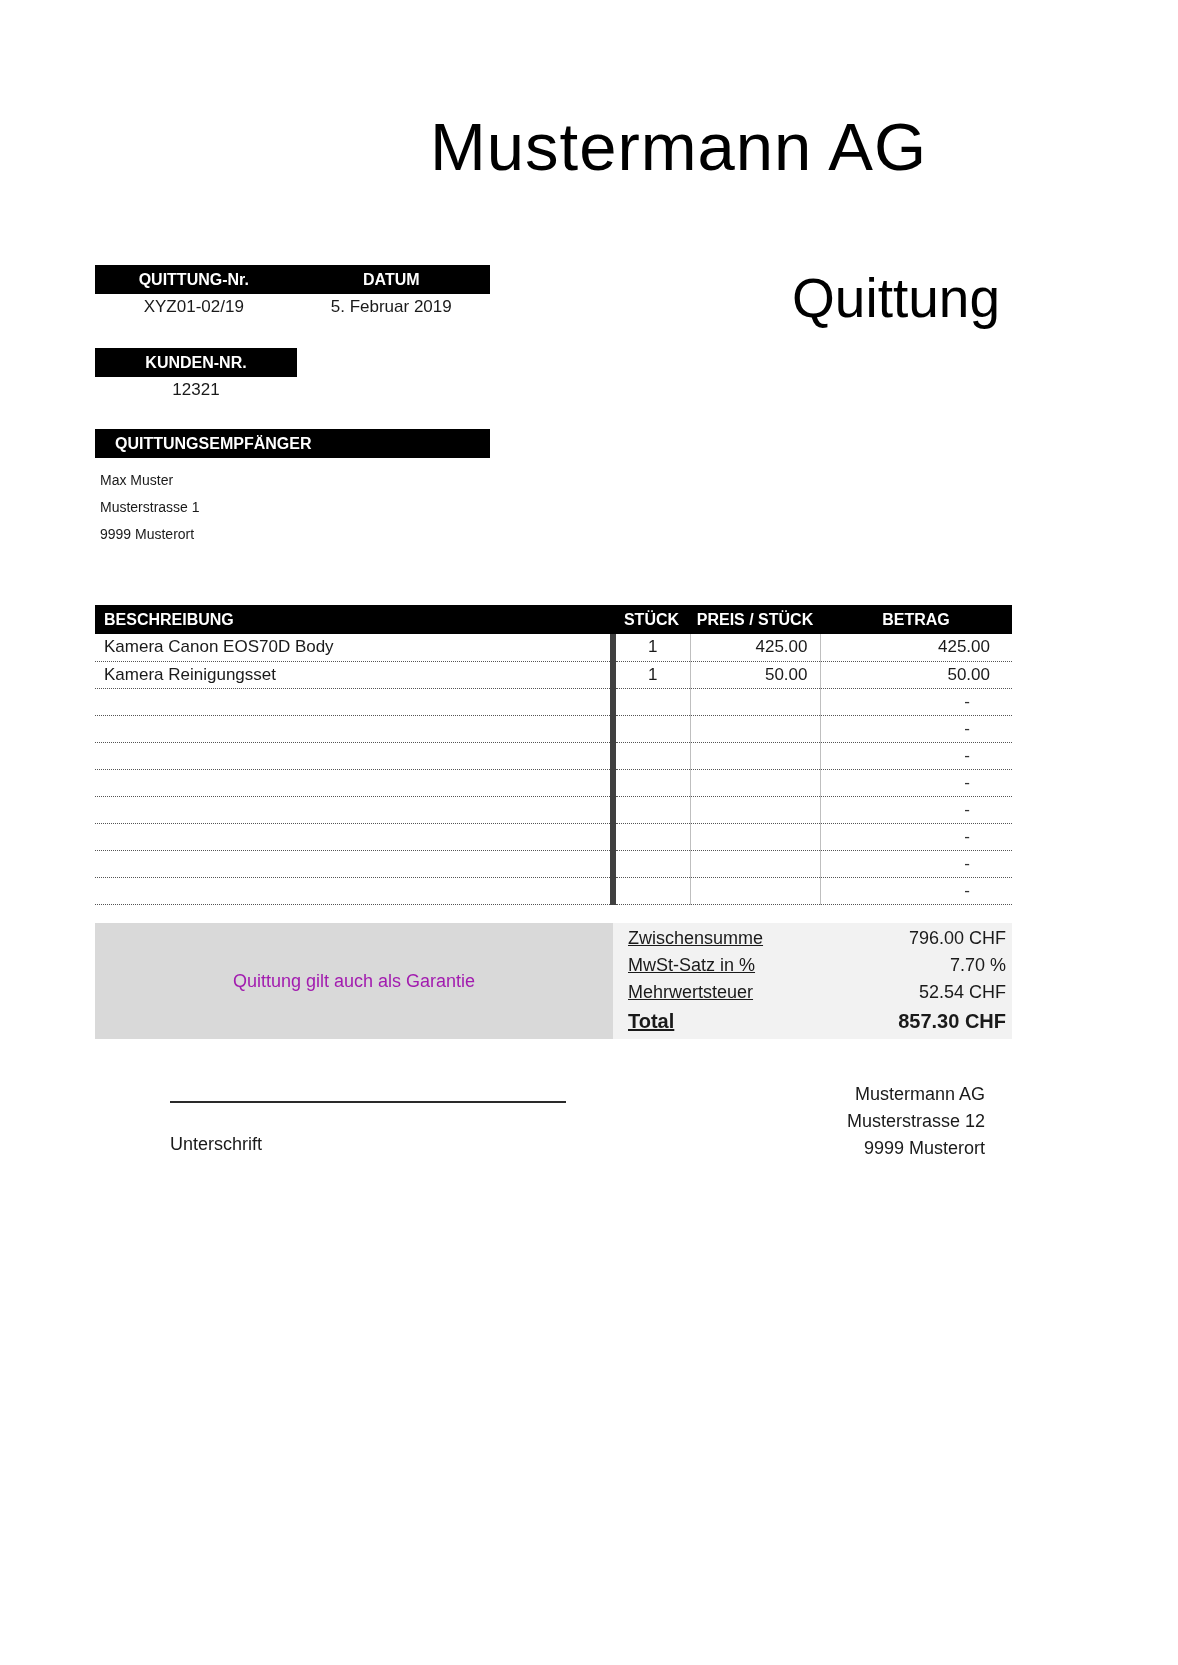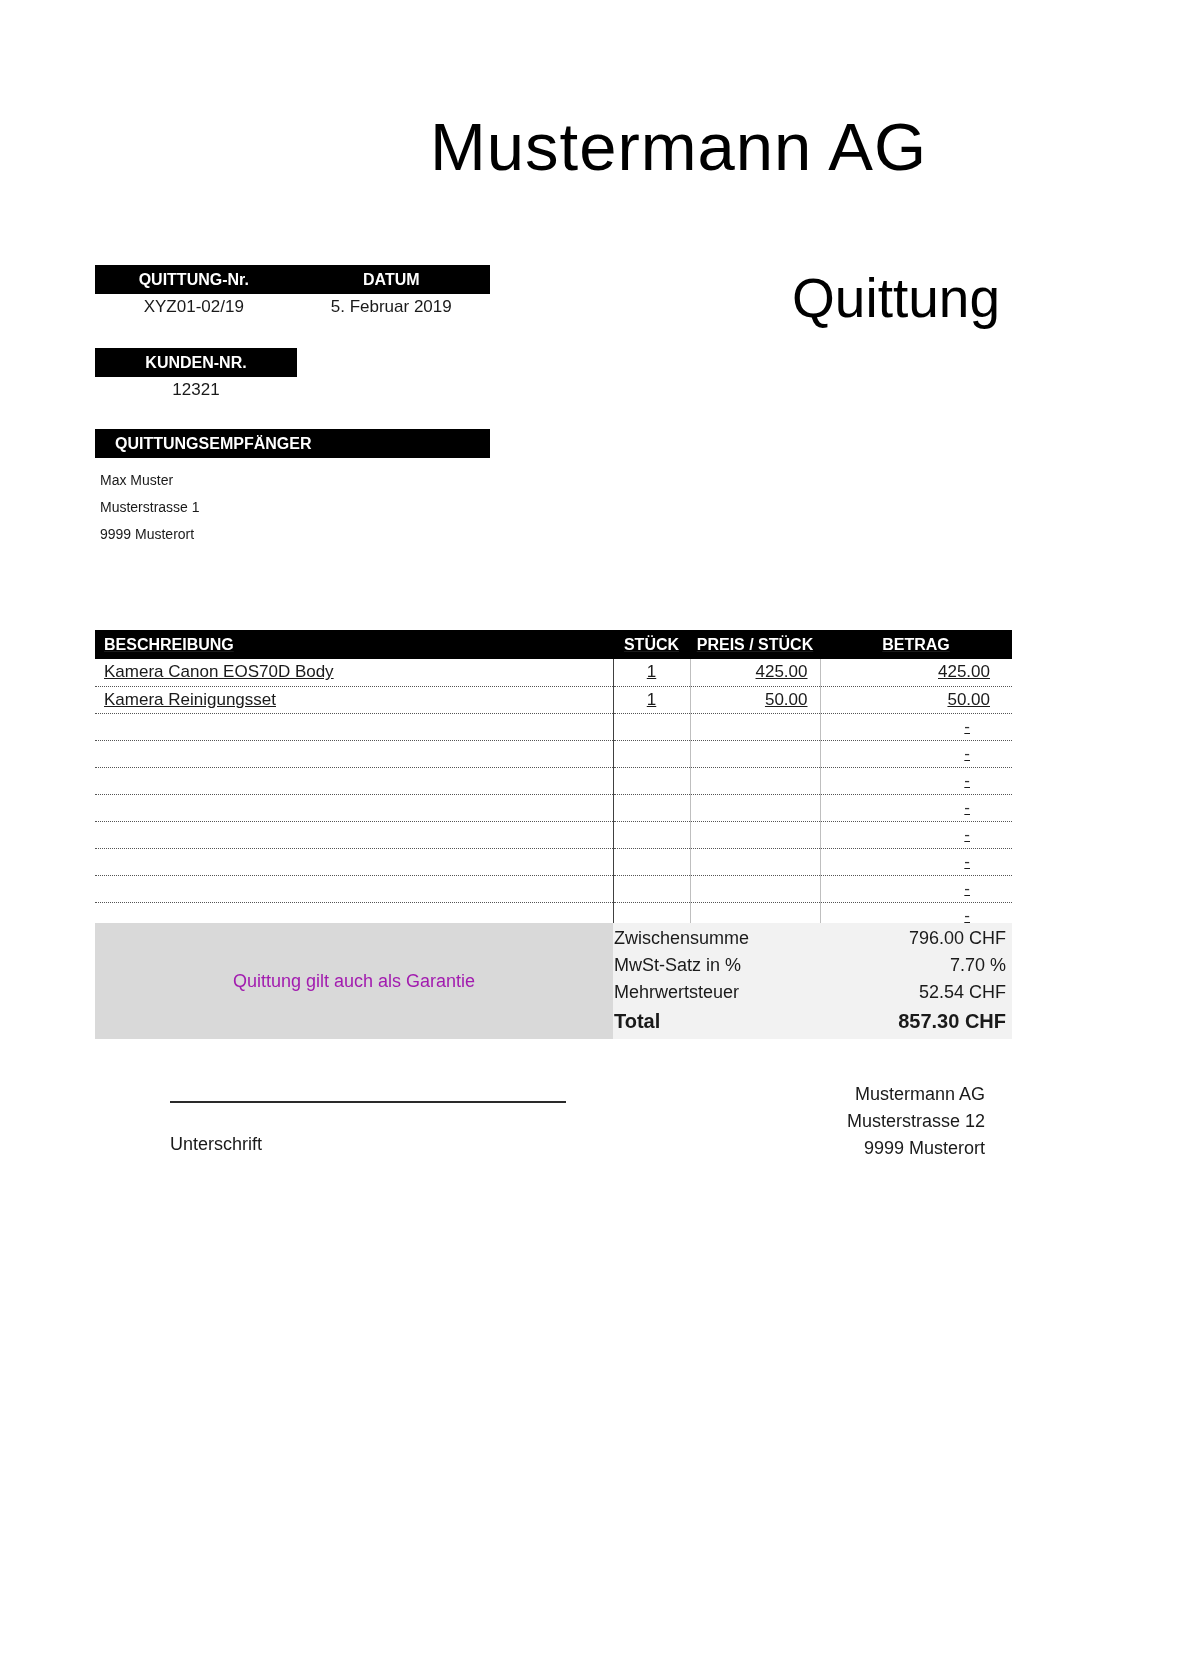--- a/index.html
+++ b/index.html
@@ -55,48 +55,47 @@
   .bar-customer { top: 348px; left: 95px; width: 202px; justify-content: center; }
   .customer-value { position: absolute; top: 380px; left: 95px; width: 202px; text-align: center; font-size: 17px; }
 
   .bar-recipient { top: 429px; left: 95px; width: 395px; padding-left: 20px; }
 
   .recipient-block { position: absolute; top: 467px; left: 100px; font-size: 14px; line-height: 27px; }
 
   
   .items-table {
     position: absolute;
-    top: 630px;
+    top: 605px;
     left: 95px;
     width: 917px;
     border-collapse: collapse;
     table-layout: fixed;
     font-size: 17px;
-    text-decoration: underline;
   }
   .items-table col.col-desc   { width: 518px; }
   .items-table col.col-qty    { width: 77px; }
   .items-table col.col-price  { width: 130px; }
   .items-table col.col-amount { width: 192px; }
   .items-table th {
     background: var(--bar-bg, #000);
     color: #fff;
     font-weight: 700;
     font-size: 16px;
     height: 29px;
     padding: 0;
   }
   .items-table th.th-desc { text-align: left; padding-left: 9px; }
   .items-table td {
     height: 27px;
     padding: 0 6px;
     border-bottom: 1px dotted #555;
     box-sizing: border-box;
   }
-  .c-desc   { text-align: left;  padding-left: 9px !important; border-right: 1px solid #404040; }
+  .c-desc   { text-align: left;  padding-left: 9px !important; border-right: 6px solid #404040; }
   .c-qty    { text-align: center; border-right: 1px solid #bfbfbf; }
   .c-price  { text-align: right; padding-right: 12px !important; border-right: 1px solid #bfbfbf; }
   .c-amount { text-align: right; padding-right: 22px !important; }
   tr.empty-row .c-amount { padding-right: 42px !important; color: #333; }
 
   
   .summary {
     position: absolute;
     top: 923px;
     left: 95px;
@@ -111,21 +110,21 @@
     justify-content: center;
     font-size: 18px;
     color: #a21caf;
   }
   .summary-lines {
     width: 399px;
     background: var(--summary-bg, #f2f2f2);
     padding: 2px 0;
   }
   .summary-line { display: flex; align-items: center; height: 27px; font-size: 18px; }
-  .summary-line .summary-label { flex: 1; padding-left: 1px; }
+  .summary-line .summary-label { flex: 1; padding-left: 15px; text-decoration: underline; }
   .summary-line .summary-value { text-align: right; padding-right: 6px; white-space: nowrap; }
   .summary-line.total { font-weight: 700; font-size: 20px; height: 31px; }
 
   
   .signature-line {
     position: absolute;
     top: 1101px;
     left: 170px;
     width: 396px;
     border-top: 2px solid #2a2a2a;

